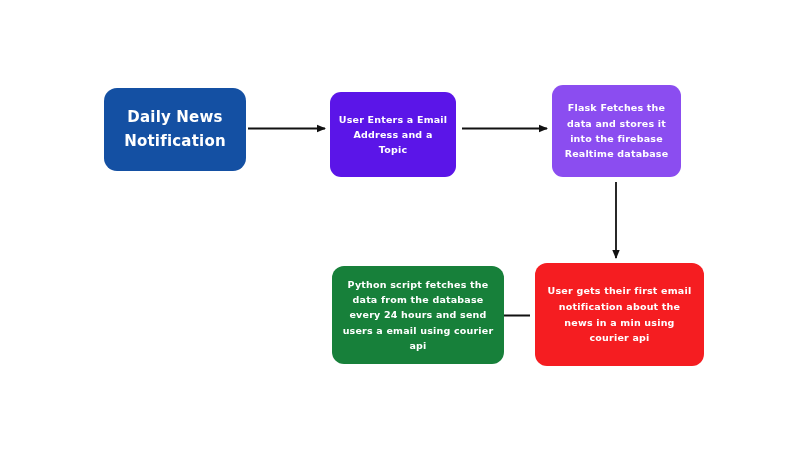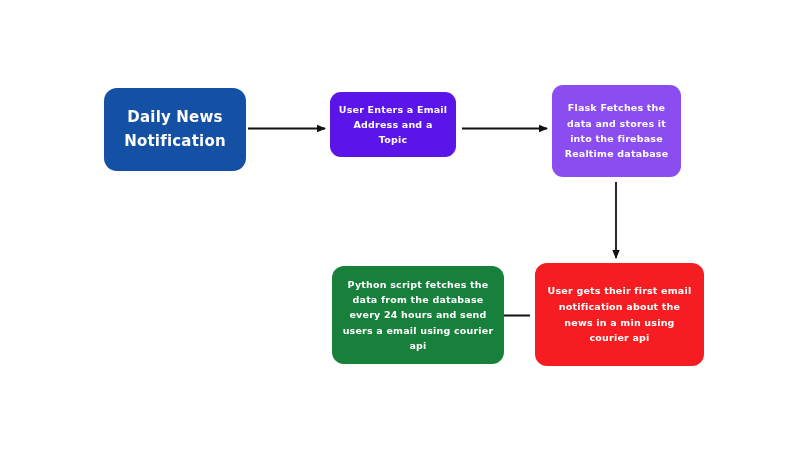--- a/index.html
+++ b/index.html
@@ -54,21 +54,21 @@
     background: #1450a3;
     font-size: 15px;
     line-height: 1.55;
     border-radius: 13px;
   }
 
   #node-user-input {
     left: 330px;
     top: 92px;
     width: 126px;
-    height: 65px;
+    height: 85px;
     background: #5b15e8;
     font-size: 9.5px;
     line-height: 1.6;
     border-radius: 11px;
   }
 
   #node-flask {
     left: 552px;
     top: 85px;
     width: 129px;

